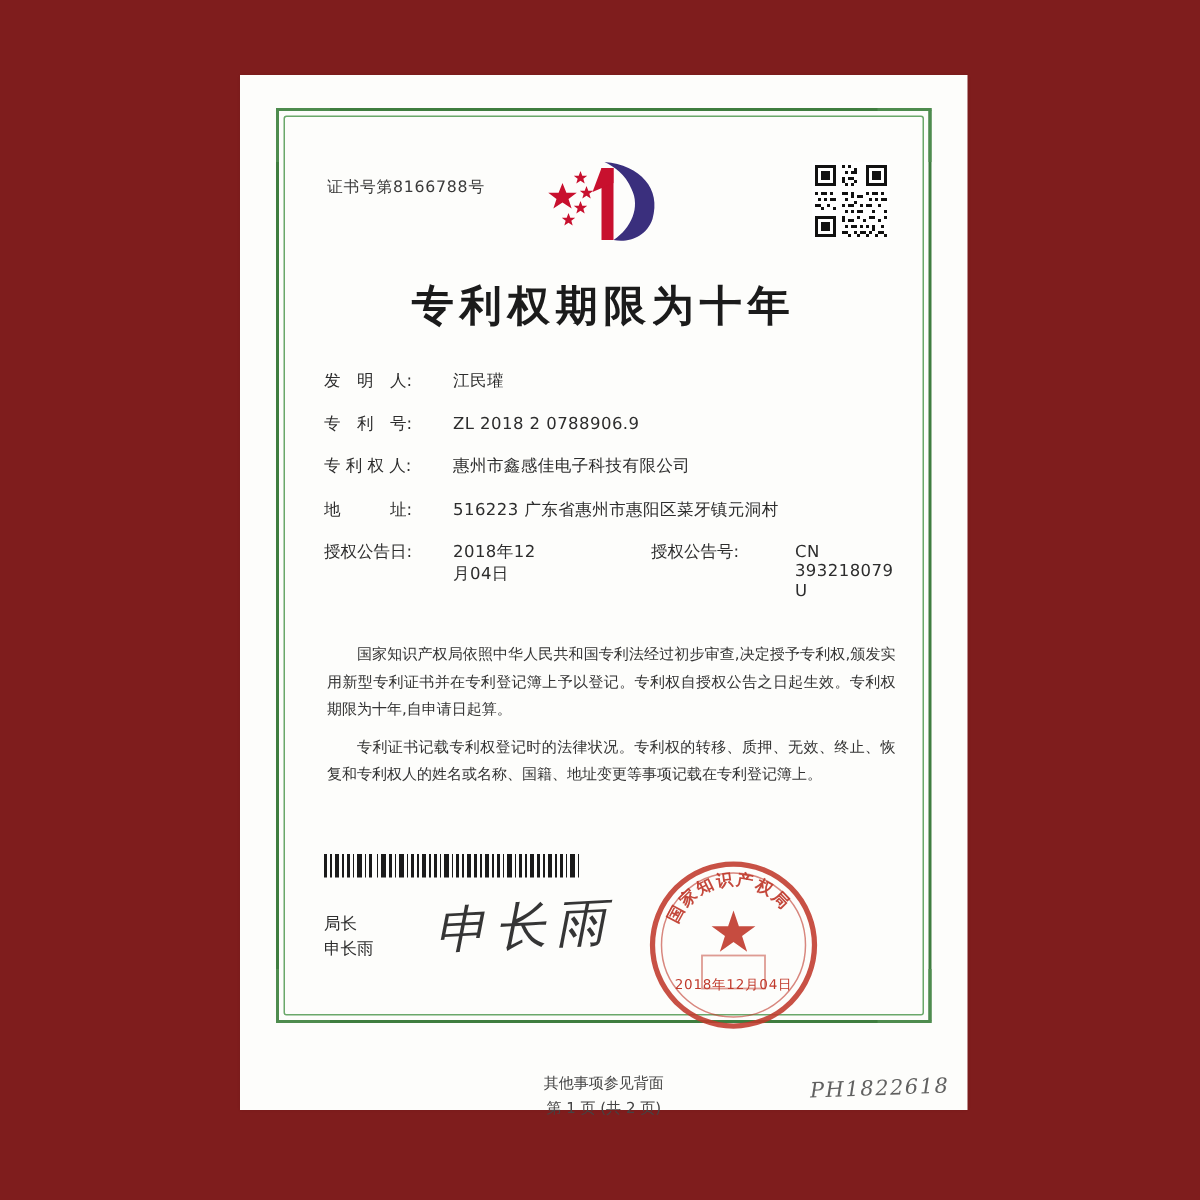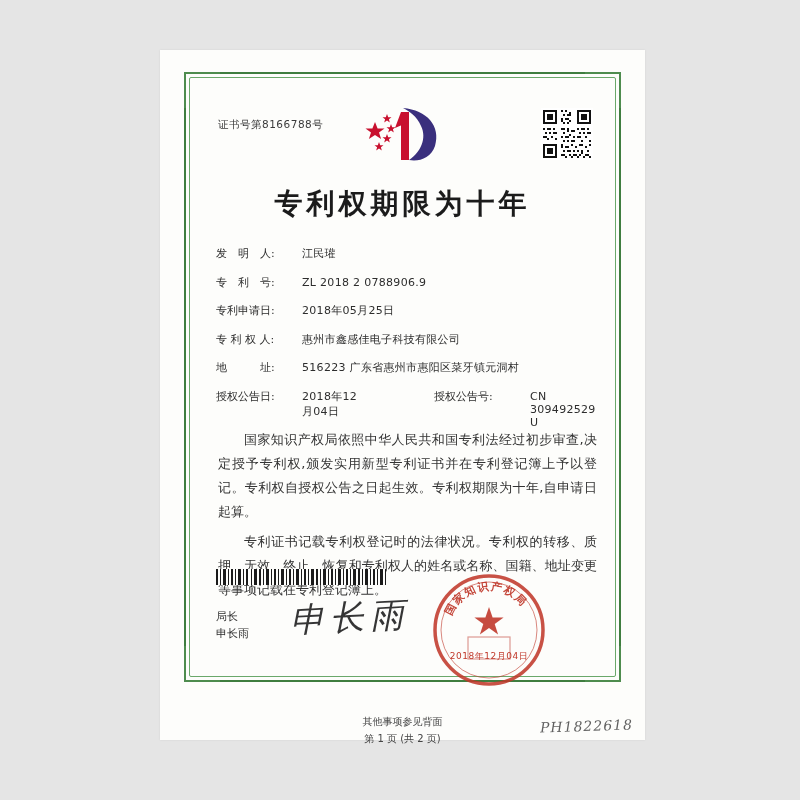--- a/index.html
+++ b/index.html
@@ -10,21 +10,21 @@
   body {
     width: 800px;
     height: 800px;
     font-family: "Liberation Serif", serif;
     overflow: hidden;
   }
   .page {
     position: relative;
     width: 800px;
     height: 800px;
-    background: #e5e5e5;
+    background: #7f1d1d;
   }
   
   .sheet {
     position: absolute;
     left: 160px;
     top: 50px;
     width: 485px;
     height: 690px;
     background: #fdfdfb;
     box-shadow: 0 0 2px rgba(0,0,0,0.08);
@@ -137,21 +137,21 @@
     width: 88px;
     padding-right: 8px;
   }
 
   
   .paras {
     position: absolute;
     left: 58px;
     right: 48px;
     top: 378px;
-    font-size: 13px;
+    font-size: 10px;
     line-height: 1.85;
     color: #333;
     text-align: justify;
     font-family: "DejaVu Sans", sans-serif;
   }
   .paras p {
     margin: 0 0 6px 0;
     text-indent: 2em;
   }
 
@@ -358,36 +358,32 @@
     <div class="fields">
       <div class="frow">
         <span class="flabel">发　明　人:</span>
         <span class="fvalue">江民瓘</span>
       </div>
       <div class="frow">
         <span class="flabel">专　利　号:</span>
         <span class="fvalue">ZL 2018 2 0788906.9</span>
       </div>
       <div class="frow">
-        <span class="flabel">专利申请日:</span>
-        <span class="fvalue">2018年05月25日</span>
-      </div>
-      <div class="frow">
         <span class="flabel">专 利 权 人:</span>
         <span class="fvalue">惠州市鑫感佳电子科技有限公司</span>
       </div>
       <div class="frow">
         <span class="flabel">地　　　址:</span>
         <span class="fvalue">516223 广东省惠州市惠阳区菜牙镇元洞村</span>
       </div>
       <div class="frow dual">
         <span class="flabel">授权公告日:</span>
         <span class="fvalue">2018年12月04日</span>
         <span class="second-label">授权公告号:</span>
-        <span class="fvalue">CN 309492529 U</span>
+        <span class="fvalue">CN 393218079 U</span>
       </div>
     </div>
 
     <div class="paras">
       <p>国家知识产权局依照中华人民共和国专利法经过初步审查,决定授予专利权,颁发实用新型专利证书并在专利登记簿上予以登记。专利权自授权公告之日起生效。专利权期限为十年,自申请日起算。</p>
       <p>专利证书记载专利权登记时的法律状况。专利权的转移、质押、无效、终止、恢复和专利权人的姓名或名称、国籍、地址变更等事项记载在专利登记簿上。</p>
     </div>
 
     <div class="barcode">
       <svg width="170" height="16" shape-rendering="crispEdges">

